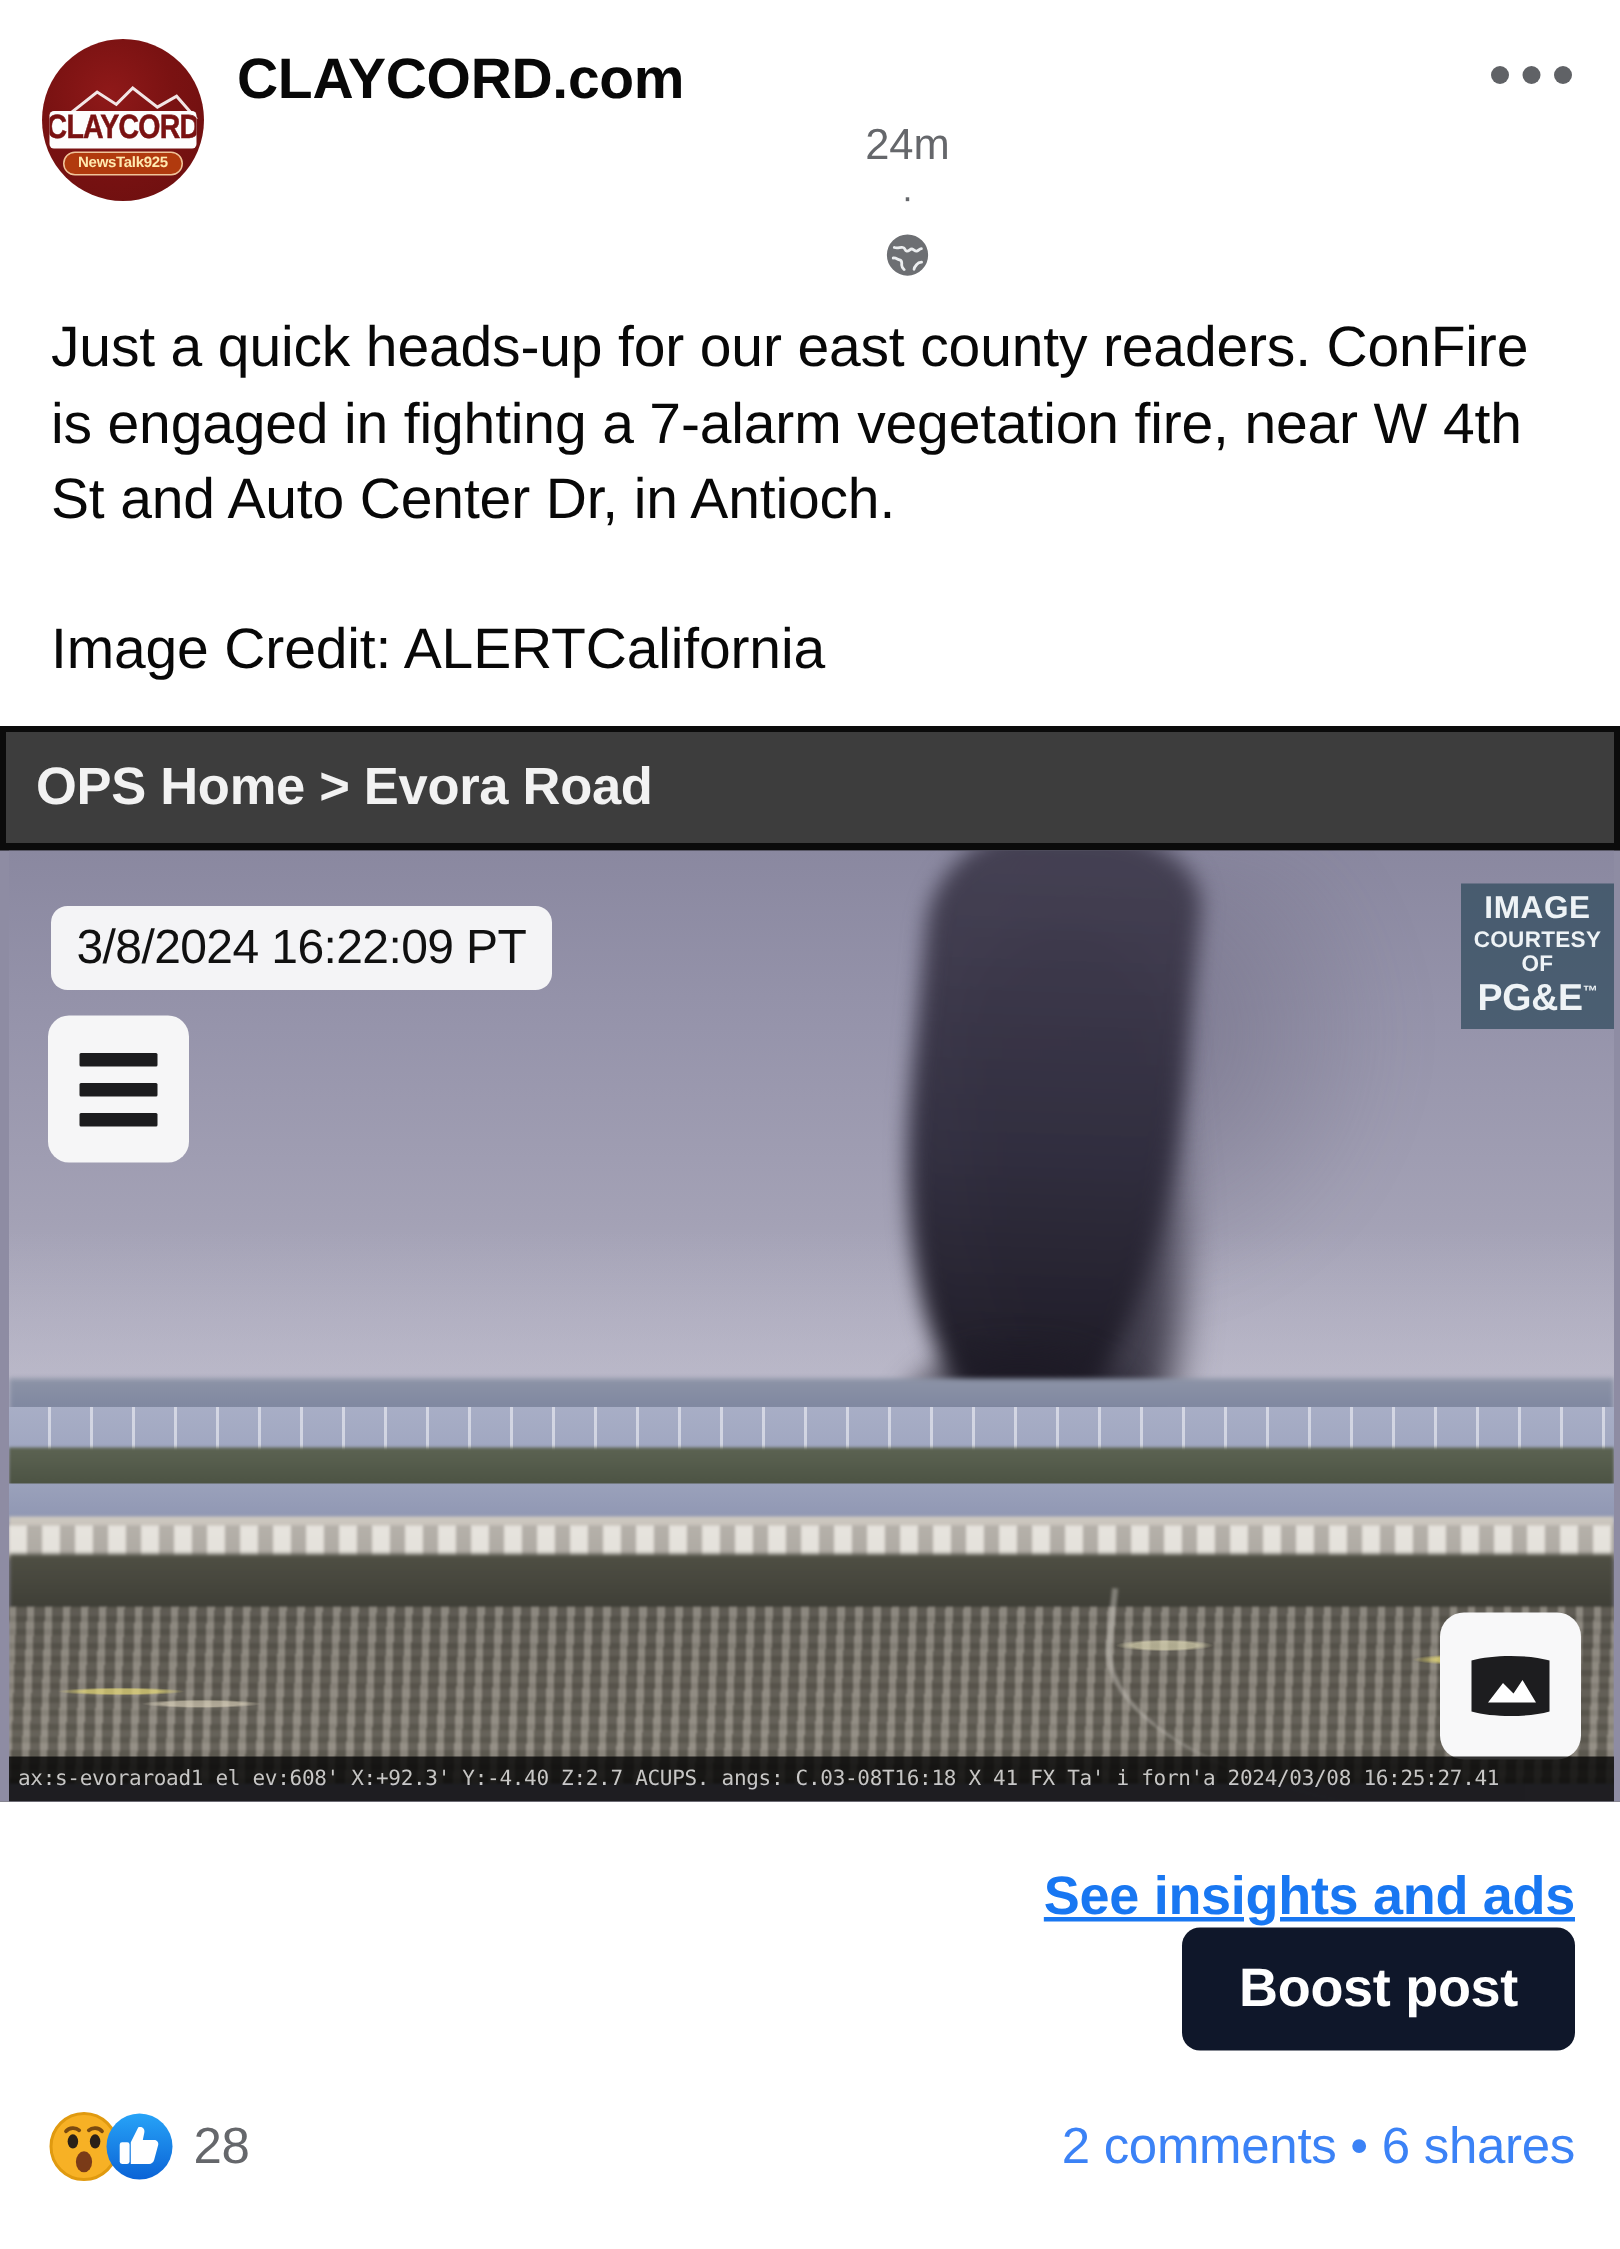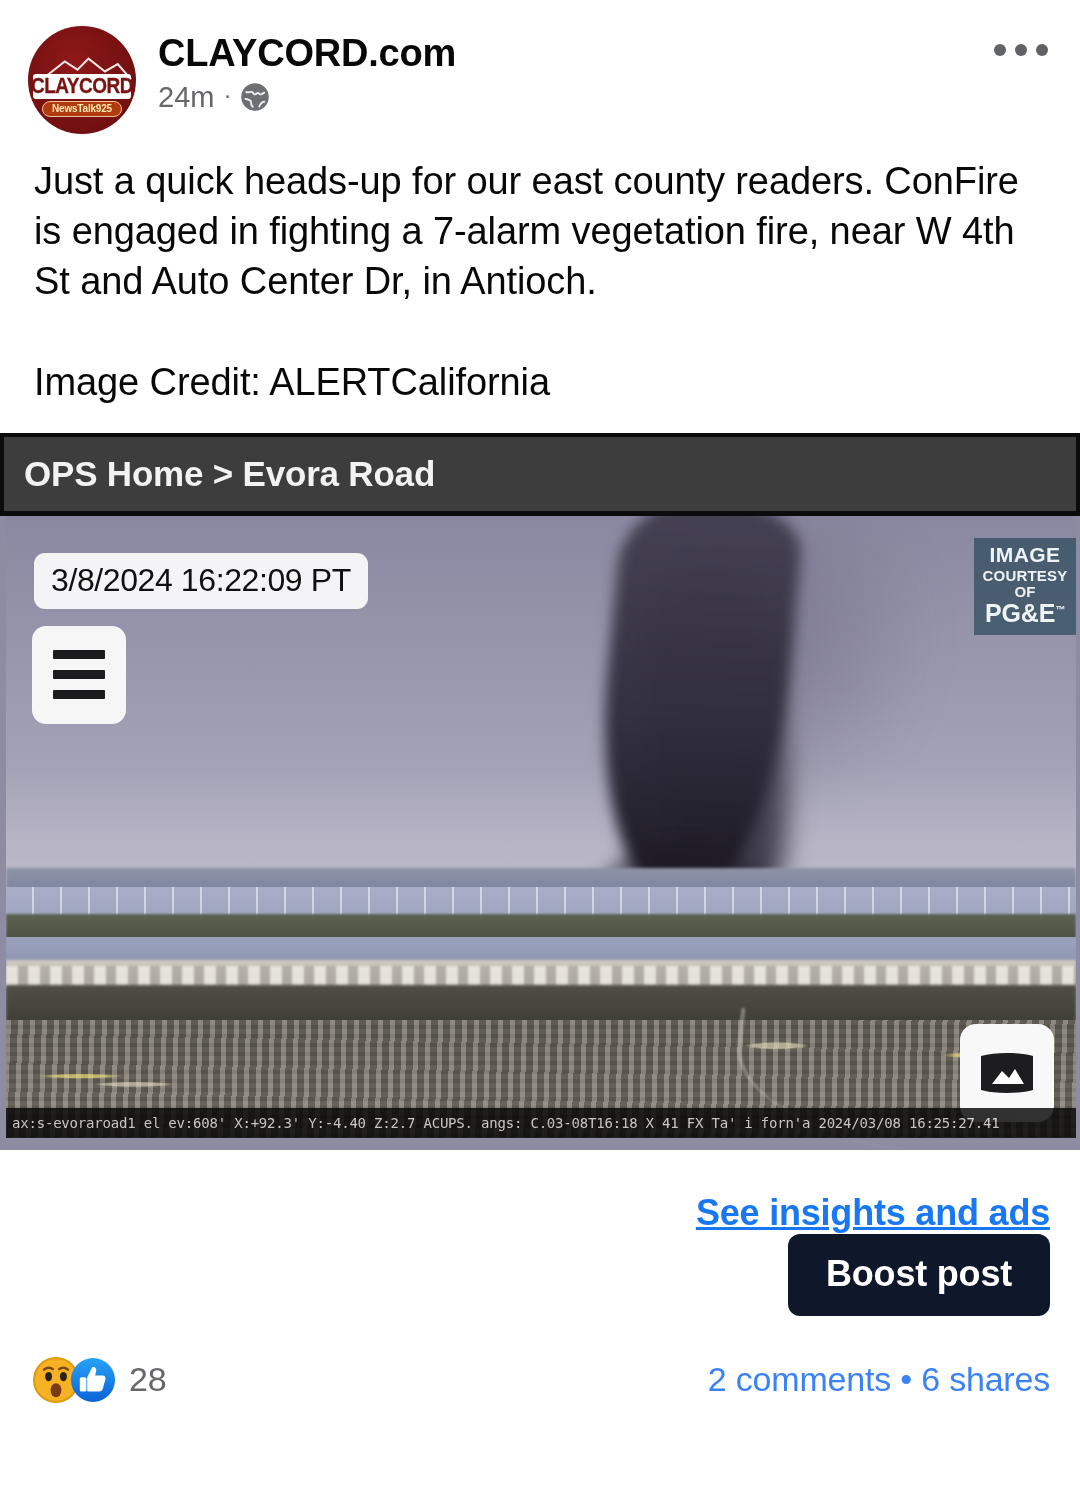--- a/index.html
+++ b/index.html
@@ -87,20 +87,21 @@
     color: #080808;
   }
   .meta-row {
     display: flex;
     align-items: center;
     gap: 9px;
     margin-top: 7px;
     color: #65676b;
     font-size: 29px;
     line-height: 1.1;
+    flex-direction: column;
   }
   .meta-dot {
     color: #65676b;
     font-size: 24px;
     line-height: 1;
     position: relative;
     top: -2px;
   }
   .globe-icon { display: block; }
 
@@ -310,21 +311,21 @@
     right: 22px; bottom: 28px;
     width: 94px; height: 98px;
     background: #f8f8f9;
     border-radius: 16px;
     display: flex; align-items: center; justify-content: center;
   }
   .pano-glyph { display: block; }
 
   .cam-status {
     position: absolute;
-    left: 0; right: 0; bottom: 12px;
+    left: 0; right: 0; bottom: 0;
     height: 30px;
     background: #060606;
     color: #d8d8d8;
     font-family: "DejaVu Sans Mono", monospace;
     font-size: 14px;
     line-height: 30px;
     white-space: nowrap;
     overflow: hidden;
     padding-left: 6px;
     letter-spacing: -0.2px;

